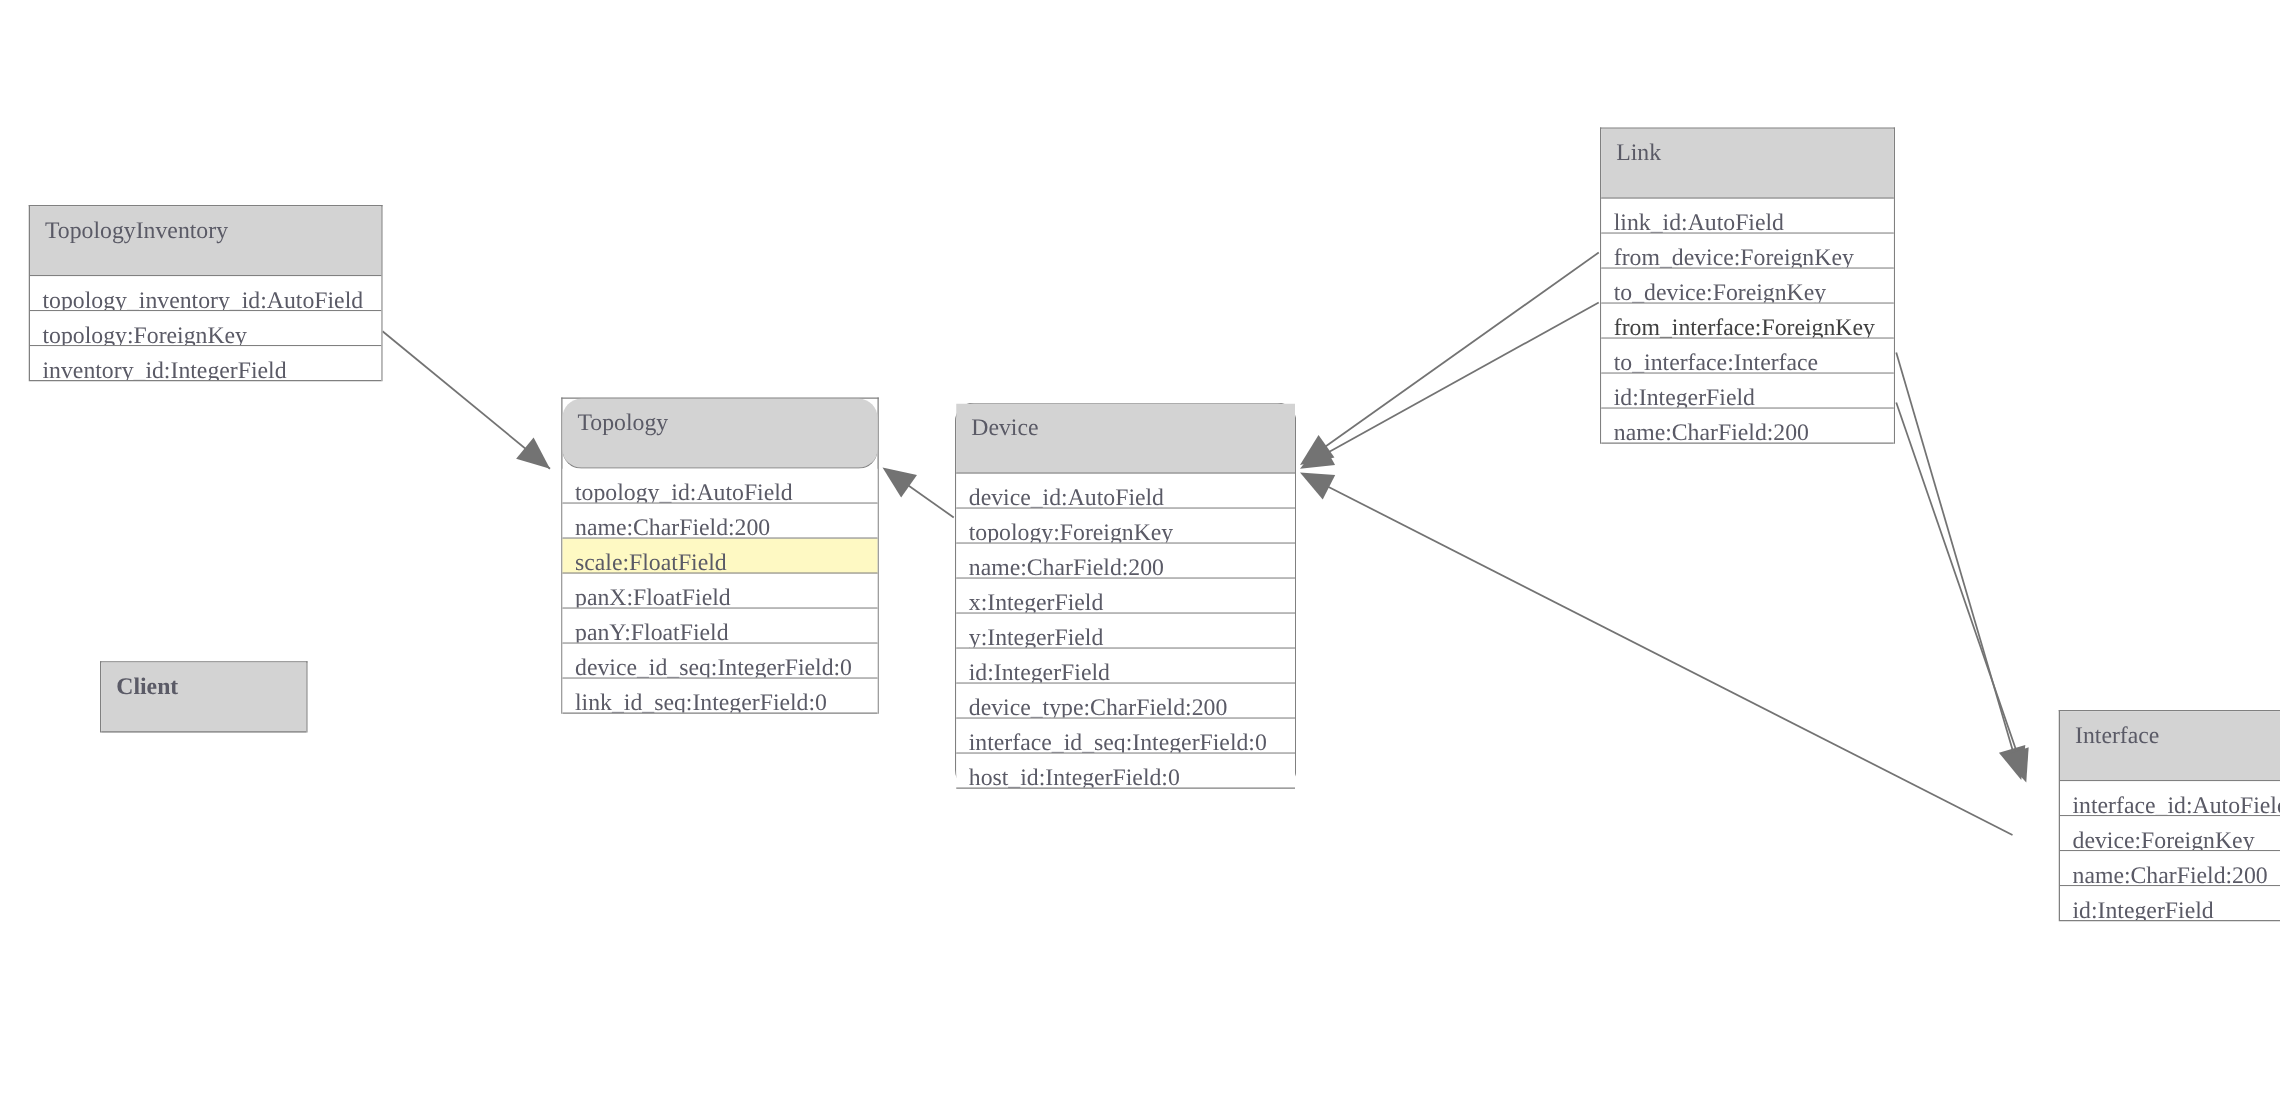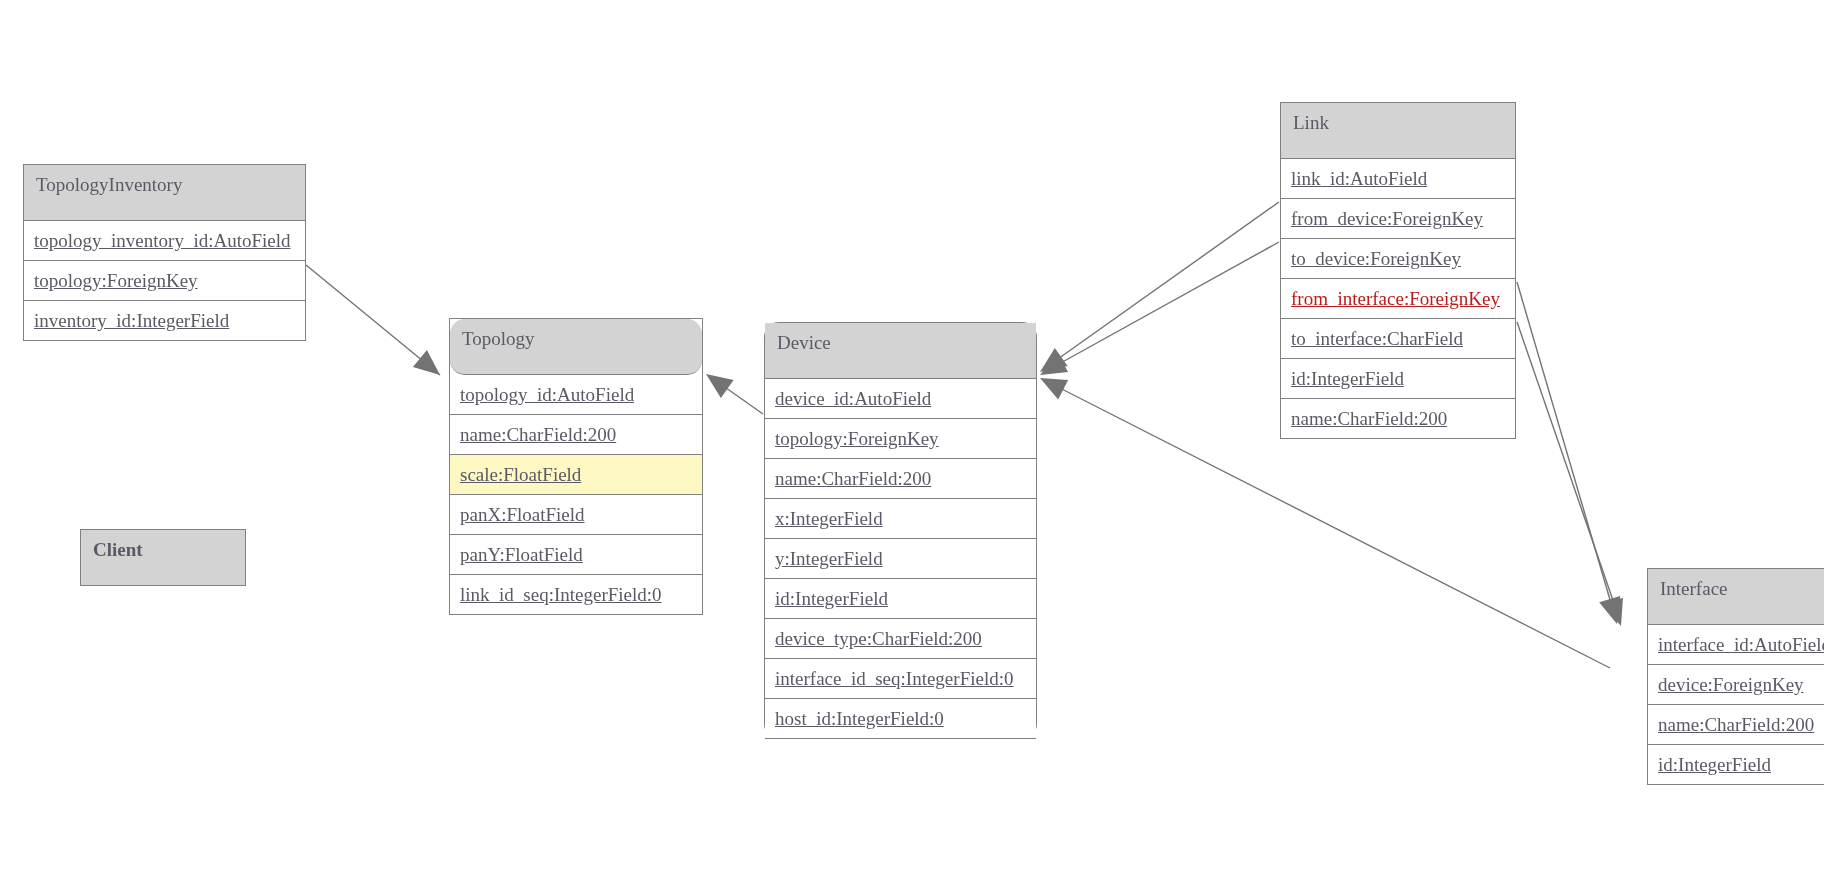--- a/index.html
+++ b/index.html
@@ -40,28 +40,27 @@
     padding: 0 0 0 12px;
     font-size: 19px;
     color: #5a5a66;
     white-space: nowrap;
     overflow: hidden;
   }
   .entity-field {
     box-sizing: border-box;
     background: #ffffff;
     border-bottom: 1px solid #808080;
-    height: 40px;
+    height: 28px;
     line-height: 40px;
     padding: 0 10px 0 10px;
     font-size: 19px;
     color: #5a5a66;
     white-space: nowrap;
     overflow: hidden;
-    text-decoration: underline;
   }
 </style>
 </head>
 <body>
 
 <div id="canvas">
 
   <svg id="edge-layer" viewBox="0 0 1824 874" width="1824" height="874" xmlns="http://www.w3.org/2000/svg">
     <g id="edges">
         <g>
@@ -102,20 +101,21 @@
         <div class="entity-field" style="background: rgb(255, 255, 255); color: rgb(90, 90, 102); border-bottom-color: rgb(128, 128, 128);">topology:ForeignKey</div>
         <div class="entity-field" style="background: rgb(255, 255, 255); color: rgb(90, 90, 102); border-bottom-color: rgb(128, 128, 128);">inventory_id:IntegerField</div>
       </div>
       <div class="entity" style="left: 449px; top: 318px; width: 254px; border-color: rgb(128, 128, 128);">
         <div class="entity-header" style="background: rgb(211, 211, 211); color: rgb(90, 90, 102); border-bottom-color: rgb(128, 128, 128); border-radius: 15px;">Topology</div>
         <div class="entity-field" style="background: rgb(255, 255, 255); color: rgb(90, 90, 102); border-bottom-color: rgb(128, 128, 128);">topology_id:AutoField</div>
         <div class="entity-field" style="background: rgb(255, 255, 255); color: rgb(90, 90, 102); border-bottom-color: rgb(128, 128, 128);">name:CharField:200</div>
         <div class="entity-field" style="background: #fef9c3; color: rgb(90, 90, 102); border-bottom-color: rgb(128, 128, 128);">scale:FloatField</div>
         <div class="entity-field" style="background: rgb(255, 255, 255); color: rgb(90, 90, 102); border-bottom-color: rgb(128, 128, 128);">panX:FloatField</div>
         <div class="entity-field" style="background: rgb(255, 255, 255); color: rgb(90, 90, 102); border-bottom-color: rgb(128, 128, 128);">panY:FloatField</div>
+        <div class="entity-field" style="background: rgb(255, 255, 255); color: rgb(90, 90, 102); border-bottom-color: rgb(128, 128, 128);">device_id_seq:IntegerField:0</div>
         <div class="entity-field" style="background: rgb(255, 255, 255); color: rgb(90, 90, 102); border-bottom-color: rgb(128, 128, 128);">link_id_seq:IntegerField:0</div>
       </div>
       <div class="entity" style="left: 80px; top: 529px; width: 166px; border-color: rgb(128, 128, 128);">
         <div class="entity-header" style="background: rgb(211, 211, 211); color: rgb(90, 90, 102); border-bottom-color: rgb(128, 128, 128); font-weight: bold;">Client</div>
       </div>
       <div class="entity" style="left: 764px; top: 322px; width: 273px; border-color: rgb(128, 128, 128); border-radius: 15px;">
         <div class="entity-header" style="background: rgb(211, 211, 211); color: rgb(90, 90, 102); border-bottom-color: rgb(128, 128, 128);">Device</div>
         <div class="entity-field" style="background: rgb(255, 255, 255); color: rgb(90, 90, 102); border-bottom-color: rgb(128, 128, 128);">device_id:AutoField</div>
         <div class="entity-field" style="background: rgb(255, 255, 255); color: rgb(90, 90, 102); border-bottom-color: rgb(128, 128, 128);">topology:ForeignKey</div>
         <div class="entity-field" style="background: rgb(255, 255, 255); color: rgb(90, 90, 102); border-bottom-color: rgb(128, 128, 128);">name:CharField:200</div>
@@ -124,22 +124,22 @@
         <div class="entity-field" style="background: rgb(255, 255, 255); color: rgb(90, 90, 102); border-bottom-color: rgb(128, 128, 128);">id:IntegerField</div>
         <div class="entity-field" style="background: rgb(255, 255, 255); color: rgb(90, 90, 102); border-bottom-color: rgb(128, 128, 128);">device_type:CharField:200</div>
         <div class="entity-field" style="background: rgb(255, 255, 255); color: rgb(90, 90, 102); border-bottom-color: rgb(128, 128, 128);">interface_id_seq:IntegerField:0</div>
         <div class="entity-field" style="background: rgb(255, 255, 255); color: rgb(90, 90, 102); border-bottom-color: rgb(128, 128, 128);">host_id:IntegerField:0</div>
       </div>
       <div class="entity" style="left: 1280px; top: 102px; width: 236px; border-color: rgb(128, 128, 128);">
         <div class="entity-header" style="background: rgb(211, 211, 211); color: rgb(90, 90, 102); border-bottom-color: rgb(128, 128, 128);">Link</div>
         <div class="entity-field" style="background: rgb(255, 255, 255); color: rgb(90, 90, 102); border-bottom-color: rgb(128, 128, 128);">link_id:AutoField</div>
         <div class="entity-field" style="background: rgb(255, 255, 255); color: rgb(90, 90, 102); border-bottom-color: rgb(128, 128, 128);">from_device:ForeignKey</div>
         <div class="entity-field" style="background: rgb(255, 255, 255); color: rgb(90, 90, 102); border-bottom-color: rgb(128, 128, 128);">to_device:ForeignKey</div>
-        <div class="entity-field" style="background: rgb(255, 255, 255); color: #b91c1c; border-bottom-color: rgb(128, 128, 128);">from_interface:ForeignKey</div>
-        <div class="entity-field" style="background: rgb(255, 255, 255); color: rgb(90, 90, 102); border-bottom-color: rgb(128, 128, 128);">to_interface:CharField</div>
+        <div class="entity-field" style="background: rgb(255, 255, 255); color: #404040; border-bottom-color: rgb(128, 128, 128);">from_interface:ForeignKey</div>
+        <div class="entity-field" style="background: rgb(255, 255, 255); color: rgb(90, 90, 102); border-bottom-color: rgb(128, 128, 128);">to_interface:Interface</div>
         <div class="entity-field" style="background: rgb(255, 255, 255); color: rgb(90, 90, 102); border-bottom-color: rgb(128, 128, 128);">id:IntegerField</div>
         <div class="entity-field" style="background: rgb(255, 255, 255); color: rgb(90, 90, 102); border-bottom-color: rgb(128, 128, 128);">name:CharField:200</div>
       </div>
       <div class="entity" style="left: 1611px; top: 568px; width: 193px; border-color: rgb(128, 128, 128); margin-left: 36px;">
         <div class="entity-header" style="background: rgb(211, 211, 211); color: rgb(90, 90, 102); border-bottom-color: rgb(128, 128, 128);">Interface</div>
         <div class="entity-field" style="background: rgb(255, 255, 255); color: rgb(90, 90, 102); border-bottom-color: rgb(128, 128, 128);">interface_id:AutoField</div>
         <div class="entity-field" style="background: rgb(255, 255, 255); color: rgb(90, 90, 102); border-bottom-color: rgb(128, 128, 128);">device:ForeignKey</div>
         <div class="entity-field" style="background: rgb(255, 255, 255); color: rgb(90, 90, 102); border-bottom-color: rgb(128, 128, 128);">name:CharField:200</div>
         <div class="entity-field" style="background: rgb(255, 255, 255); color: rgb(90, 90, 102); border-bottom-color: rgb(128, 128, 128);">id:IntegerField</div>
       </div>

